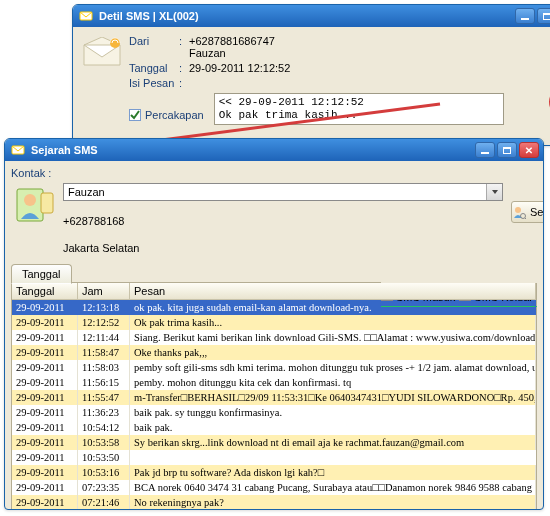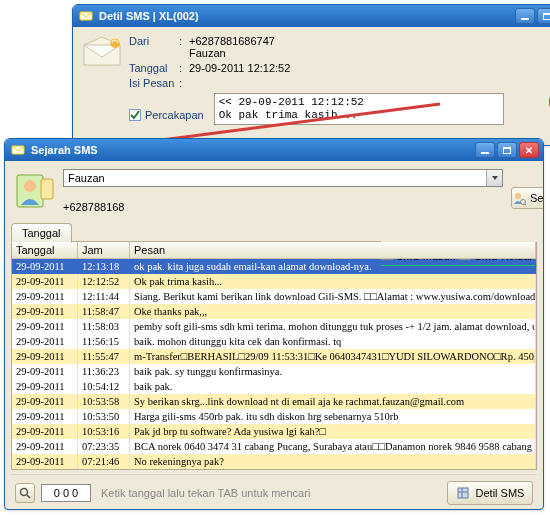--- a/index.html
+++ b/index.html
@@ -170,39 +170,41 @@
       <div class="winbtn min">
           <div class="minusglyph"></div>
         </div>
       <div class="winbtn max">
           <div class="maxglyph"></div>
         </div>
       <div class="winbtn close">✕</div>
     </div>
   </div>
   <div class="body">
+    <div class="kontakhdr">Kontak :</div>
     <div class="kontakrow">
       <div class="avatar">
         <svg viewBox="0 0 42 42">
             <rect x="4" y="6" width="26" height="32" rx="2" fill="#d7efb0" stroke="#7aa83c"></rect>
             <circle cx="17" cy="17" r="6" fill="#f7c38a"></circle>
             <path d="M8 36 q9 -12 18 0" fill="#5aa0d8"></path>
             <rect x="28" y="10" width="12" height="20" rx="2" fill="#f7e9a3" stroke="#caa93c"></rect>
           </svg>
       </div>
       <div class="kcol">
         <div class="combo">
           <input value="Fauzan" style="">
           <div class="cbtn">
               <svg viewBox="0 0 8 8">
                 <path d="M1 2 L4 6 L7 2 z" fill="#444"></path>
               </svg>
             </div>
         </div>
         <div class="sub">+628788168</div>
+        <div class="sub">Jakarta Selatan</div>
       </div>
       <div class="sejbtn">
         <svg viewBox="0 0 14 14">
             <circle cx="6" cy="5" r="3" fill="#f7c38a"></circle>
             <path d="M2 13 q4 -6 8 0" fill="#5aa0d8"></path>
             <circle cx="11" cy="11" r="2.5" fill="none" stroke="#888"></circle>
             <line x1="13" y1="13" x2="14" y2="14" stroke="#888"></line>
           </svg>
         <span>Sejarah</span>
       </div>
@@ -245,21 +247,21 @@
             <div>Oke thanks pak,,,</div>
           </div>
           <div class="grow out">
             <div>29-09-2011</div>
             <div>11:58:03</div>
             <div>pemby soft gili-sms sdh kmi terima. mohon ditunggu tuk proses -+ 1/2 jam. alamat download, use</div>
           </div>
           <div class="grow out">
             <div>29-09-2011</div>
             <div>11:56:15</div>
-            <div>baik. mohon ditunggu kita cek dan konfirmasi. tq</div>
+            <div>pemby. mohon ditunggu kita cek dan konfirmasi. tq</div>
           </div>
           <div class="grow in">
             <div>29-09-2011</div>
             <div>11:55:47</div>
             <div>m-Transfer□BERHASIL□29/09 11:53:31□Ke 0640347431□YUDI SILOWARDONO□Rp. 450,00</div>
           </div>
           <div class="grow out">
             <div>29-09-2011</div>
             <div>11:36:23</div>
             <div>baik pak. sy tunggu konfirmasinya.</div>
@@ -270,26 +272,25 @@
             <div>baik pak.</div>
           </div>
           <div class="grow in">
             <div>29-09-2011</div>
             <div>10:53:58</div>
             <div>Sy berikan skrg...link download nt di email aja ke rachmat.fauzan@gmail.com</div>
           </div>
           <div class="grow out">
             <div>29-09-2011</div>
             <div>10:53:50</div>
-            <div>Harga gili-sms 450rb pak. itu sdh diskon hrg sebenarnya 510rb</div>
           </div>
           <div class="grow in">
             <div>29-09-2011</div>
             <div>10:53:16</div>
-            <div>Pak jd brp tu software? Ada yusiwa lgi kah?□</div>
+            <div>Pak jd brp tu software? Ada diskon lgi kah?□</div>
           </div>
           <div class="grow out">
             <div>29-09-2011</div>
             <div>07:23:35</div>
             <div>BCA norek 0640 3474 31 cabang Pucang, Surabaya atau□□Danamon norek 9846 9588 cabang</div>
           </div>
           <div class="grow in">
             <div>29-09-2011</div>
             <div>07:21:46</div>
             <div>No rekeningnya pak?</div>

